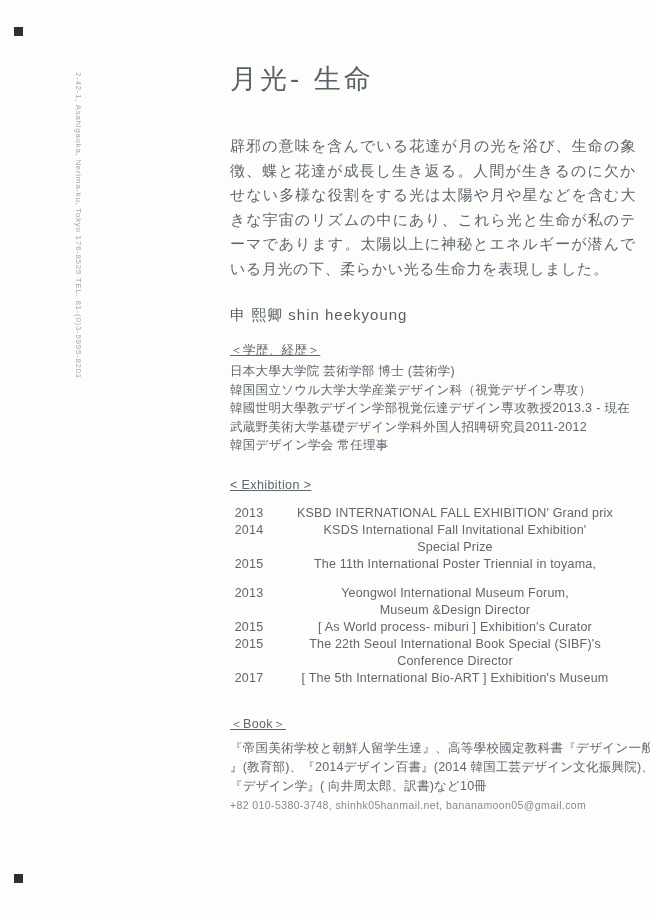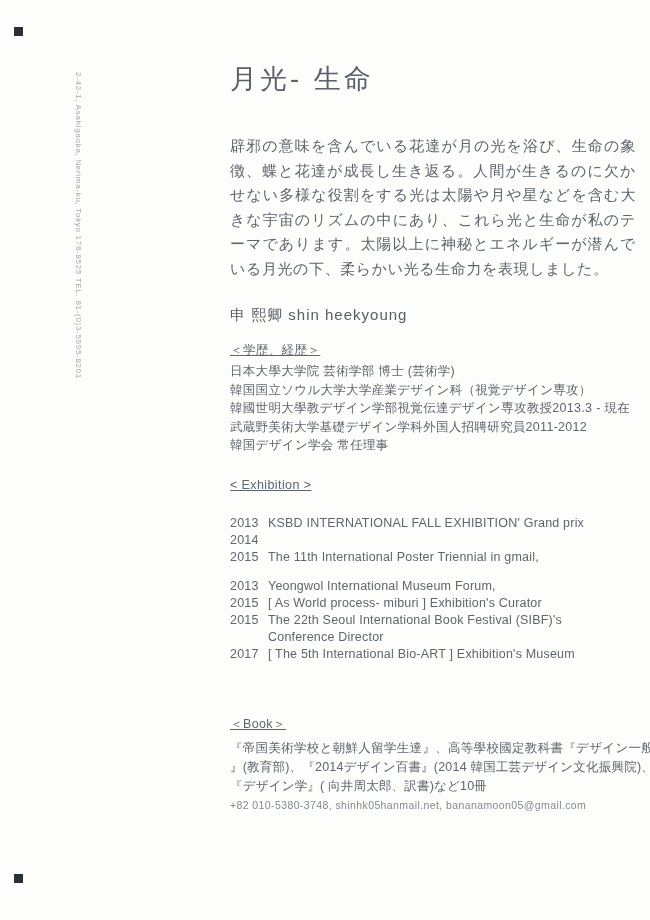--- a/index.html
+++ b/index.html
@@ -45,22 +45,22 @@
     font-size:15px;letter-spacing:1px;color:#565e66;
   }
 
   .section-heading{font-size:12.5px;color:#5d656d;letter-spacing:.4px;text-decoration:underline;}
 
   .education{position:absolute;left:0;top:342px;}
   .education .section-heading{margin-bottom:3px;}
   .edu-line{font-size:12.5px;line-height:18.6px;letter-spacing:.3px;color:#5f666d;}
 
   .exhibition{position:absolute;left:0;top:478px;width:412px;}
-  .exhibition .section-heading{margin-bottom:23px;}
-  .exh-group{margin-bottom:12px;}
+  .exhibition .section-heading{margin-bottom:13px;}
+  .exh-group{margin-bottom:12px;text-align:center;}
   .exh-row{display:flex;font-size:12.5px;line-height:17px;color:#5f666d;letter-spacing:.2px;}
   .exh-year{width:38px;flex:0 0 38px;}
   .exh-entry{flex:1;}
 
   .book{position:absolute;left:0;top:716px;width:424px;}
   .book .section-heading{margin-bottom:6px;}
   .book-text{
     font-size:12.5px;line-height:19px;letter-spacing:.2px;color:#5f666d;
     word-break:break-all;line-break:anywhere;text-align:justify;
   }
@@ -103,47 +103,50 @@
       <div class="exh-group">
         <div class="exh-row">
           <div class="exh-year">2013</div>
           <div class="exh-entry">
             <div>KSBD INTERNATIONAL FALL EXHIBITION' Grand prix</div>
           </div>
         </div>
         <div class="exh-row">
           <div class="exh-year">2014</div>
           <div class="exh-entry">
+            <div>KSDS International Fall Invitational Exhibition'</div>
+            <div>Special Prize</div>
           </div>
         </div>
         <div class="exh-row">
           <div class="exh-year">2015</div>
           <div class="exh-entry">
-            <div>The 11th International Poster Triennial in gmail,</div>
+            <div>The 11th International Poster Triennial in toyama,</div>
           </div>
         </div>
       </div>
 
       <div class="exh-group">
         <div class="exh-row">
           <div class="exh-year">2013</div>
           <div class="exh-entry">
             <div>Yeongwol International Museum Forum,</div>
+            <div>Museum &amp;Design Director</div>
           </div>
         </div>
         <div class="exh-row">
           <div class="exh-year">2015</div>
           <div class="exh-entry">
             <div>[ As World process- miburi ] Exhibition's Curator</div>
           </div>
         </div>
         <div class="exh-row">
           <div class="exh-year">2015</div>
           <div class="exh-entry">
-            <div>The 22th Seoul International Book Festival (SIBF)'s</div>
+            <div>The 22th Seoul International Book Special (SIBF)'s</div>
             <div>Conference Director</div>
           </div>
         </div>
         <div class="exh-row">
           <div class="exh-year">2017</div>
           <div class="exh-entry">
             <div>[ The 5th International Bio-ART ] Exhibition's Museum</div>
           </div>
         </div>
       </div>

